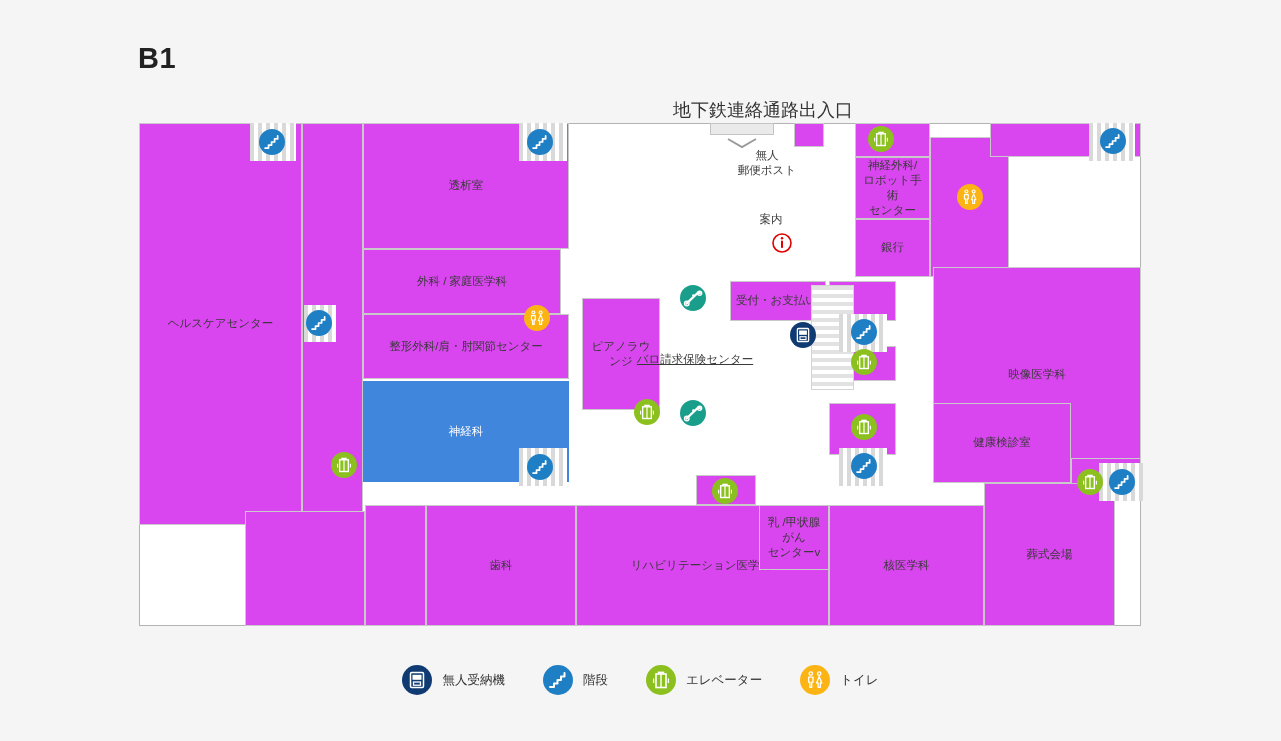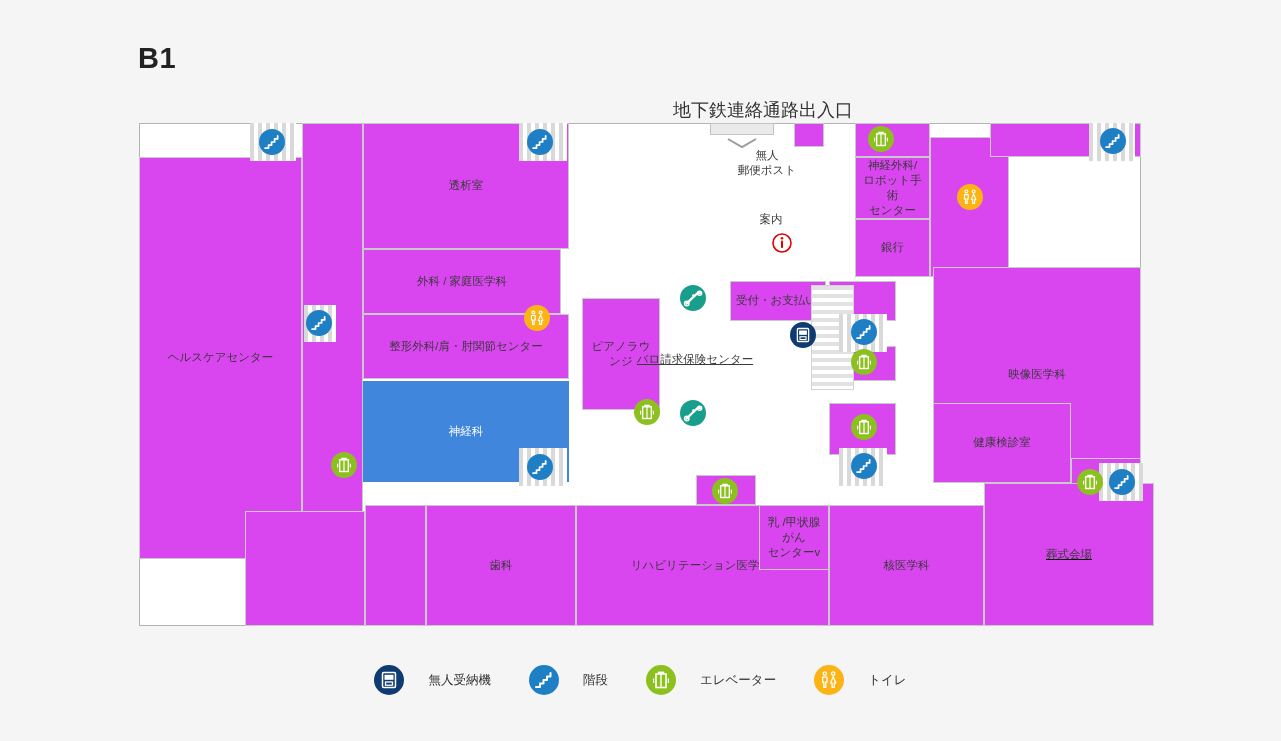--- a/index.html
+++ b/index.html
@@ -81,21 +81,21 @@
     position: absolute;
     background: #eaeaea; border: 1px solid #c4c4c4;
   }
 
   
   #legend {
     position: absolute; left: 0; top: 665px; width: 1281px;
     display: flex; justify-content: center; align-items: center;
     gap: 38px;
   }
-  .legend-item { display: flex; align-items: center; gap: 24px; }
+  .legend-item { display: flex; align-items: center; gap: 10px; }
   .legend-icon {
     width: 30px; height: 30px; border-radius: 50%;
     display: flex; align-items: center; justify-content: center;
     flex: none;
   }
   .legend-text { font-size: 12.5px; color: #333; white-space: nowrap; }
 </style>
 </head>
 <body>
 
@@ -117,21 +117,21 @@
   <div class="hatch" style="left:950px;top:0px;width:46px;height:38px;"></div>
   <div class="hatch" style="left:165px;top:182px;width:32px;height:37px;"></div>
   <div class="hatch" style="left:380px;top:325px;width:48px;height:38px;"></div>
   <div class="hatch" style="left:700px;top:191px;width:48px;height:38px;"></div>
   <div class="hatch" style="left:700px;top:325px;width:48px;height:38px;"></div>
   <div class="hatch" style="left:960px;top:340px;width:44px;height:38px;"></div>
 
   <div class="hatch-h" style="left:672px;top:162px;width:43px;height:105px;"></div>
 
   <div id="rooms-layer">
-      <div class="room" style="left: 0px; top: 0px; width: 163px; height: 402px; margin-top: 34px;">
+      <div class="room" style="left: 0px; top: 0px; width: 163px; height: 402px;">
         <span class="room-label">ヘルスケアセンター</span>
       </div>
       <div class="room" style="left: 163px; top: 0px; width: 61px; height: 402px;">
         <span class="room-label"></span>
       </div>
       <div class="room" style="left: 224px; top: 0px; width: 206px; height: 126px;">
         <span class="room-label">透析室</span>
       </div>
       <div class="room" style="left: 224px; top: 126px; width: 198px; height: 65px;">
         <span class="room-label">外科 / 家庭医学科</span>
@@ -206,21 +206,21 @@
 がん
 センターv</span>
       </div>
       <div class="room" style="left: 690px; top: 382px; width: 80px; height: 65px;">
         <span class="room-label">超音波室
 (映像医学科)</span>
       </div>
       <div class="room" style="left: 690px; top: 382px; width: 155px; height: 121px;">
         <span class="room-label">核医学科</span>
       </div>
-      <div class="room" style="left: 845px; top: 360px; width: 170px; height: 143px; text-decoration: underline;">
+      <div class="room" style="left: 845px; top: 360px; width: 131px; height: 143px;">
         <span class="room-label">葬式会場</span>
       </div>
     </div>
 
   <div id="labels-layer">
       <div class="float-label" style="left: 628px; top: 25px; transform: translateX(-50%);">無人
 郵便ポスト</div>
       <div class="float-label" style="left: 632px; top: 89px; transform: translateX(-50%);">案内</div>
       <div class="float-label" style="left: 556px; top: 229px; transform: translateX(-50%); text-decoration: underline;">バロ請求保険センター</div>
     </div>

